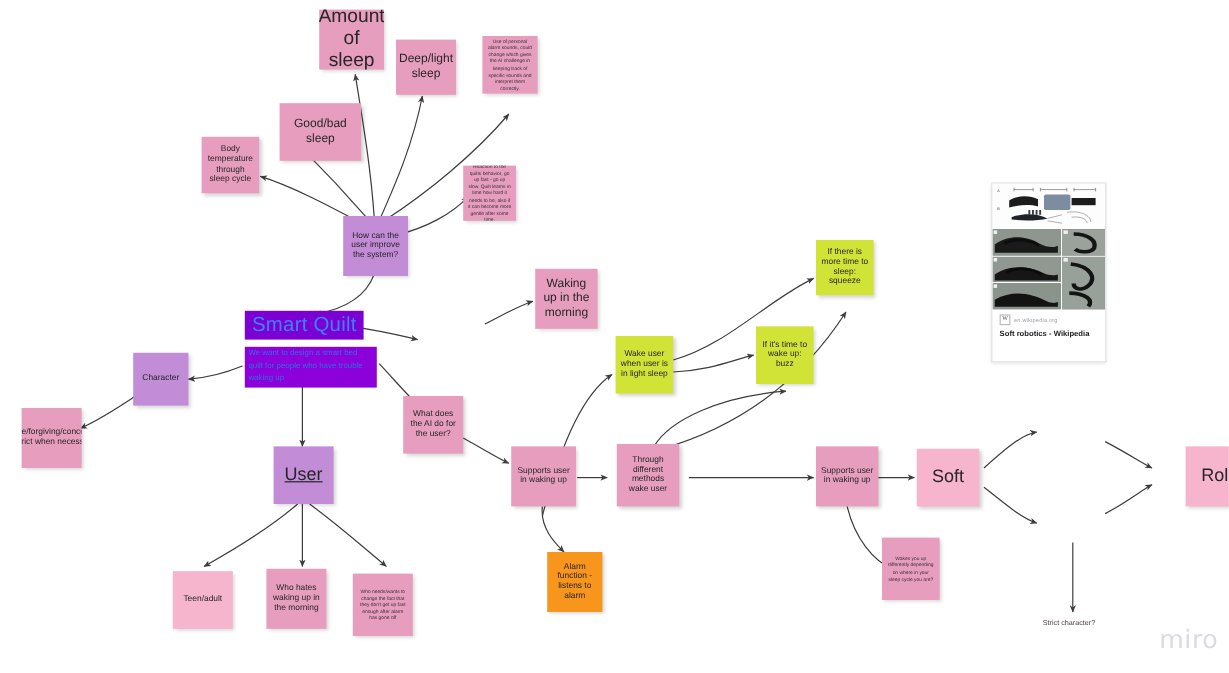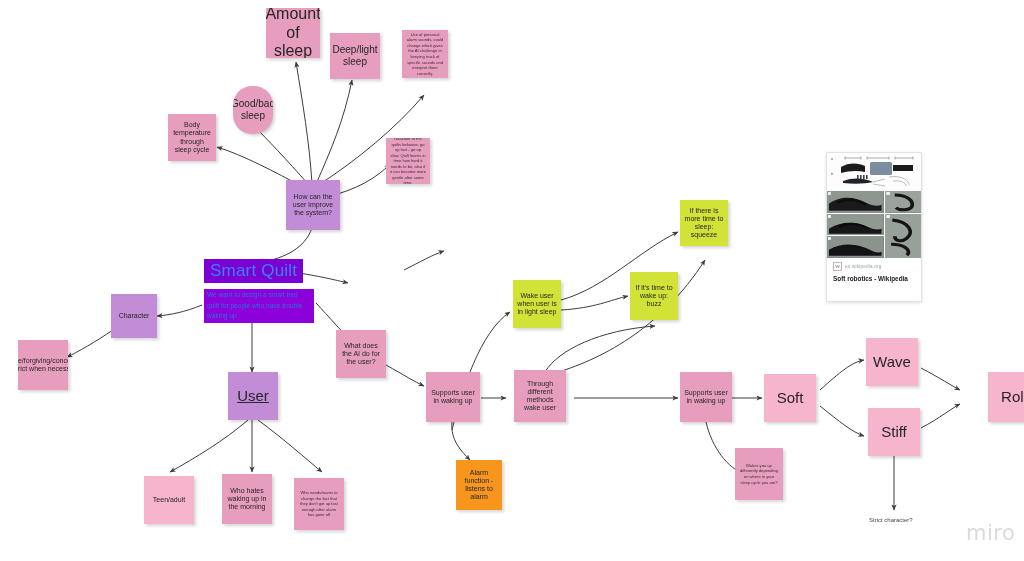--- a/index.html
+++ b/index.html
@@ -178,37 +178,40 @@
   </div>
 
   <div class="note pink md" style="left:330px;top:33px;width:50px;height:46px;">
     <span>Deep/light sleep</span>
   </div>
 
   <div class="note pink tiny" style="left:402px;top:30px;width:46px;height:48px;">
     <span>Use of personal alarm sounds, could change which gives the AI challenge in keeping track of specific sounds and interpret them correctly.</span>
   </div>
 
-  <div class="note pink md" style="left:233px;top:86px;width:40px;height:48px;border-radius:19px;">
+  <div class="note pink md" style="left:233px;top:86px;width:68px;height:48px;">
     <span>Good/bad sleep</span>
   </div>
 
   <div class="note pink sm" style="left:168px;top:114px;width:48px;height:47px;">
     <span>Body temperature through sleep cycle</span>
   </div>
 
   <div class="note pink tiny" style="left:386px;top:138px;width:44px;height:46px;">
     <span>Reaction to the quilts behavior, go up fast - go up slow. Quilt learns in time how hard it needs to be, also if it can become more gentle after some time.</span>
   </div>
 
   <div class="note purple sm" style="left:286px;top:180px;width:54px;height:50px;">
     <span>How can the user improve the system?</span>
   </div>
 
 
+  <div class="note pink md" style="left:446px;top:224px;width:52px;height:50px;">
+    <span>Waking up in the morning</span>
+  </div>
 
   <div class="note purple sm" style="left:111px;top:294px;width:46px;height:44px;">
     <span>Character</span>
   </div>
 
   <div class="note pink sm" style="left:18px;top:340px;width:50px;height:50px;">
     <span>Gentle/forgiving/concerned + strict when necessary</span>
   </div>
 
   <div class="note pink sm" style="left:336px;top:330px;width:50px;height:48px;">
@@ -260,27 +263,21 @@
   </div>
 
   <div class="note pink tiny" style="left:735px;top:448px;width:48px;height:52px;">
     <span>Wakes you up differently depending on where in your sleep cycle you are?</span>
   </div>
 
   <div class="note pink-lite xl" style="left:764px;top:374px;width:52px;height:48px;">
     <span>Soft</span>
   </div>
 
-  <div class="note pink-lite xl" style="left:866px;top:338px;width:52px;height:48px;">
-    <span>Wave</span>
-  </div>
-
-  <div class="note pink-lite xl" style="left:868px;top:408px;width:52px;height:48px;">
-    <span>Stiff</span>
-  </div>
+
 
   <div class="note pink-lite xl" style="left:962px;top:372px;width:52px;height:50px;margin-left:26px;">
     <span>Roll</span>
   </div>
 
   <div class="title-hl" style="left:204px;top:259px;">Smart Quilt</div>
 
   <div class="desc-hl" style="left:204px;top:289px;">We want to design a smart bed quilt for people who have trouble waking up</div>
 
   <div class="plain-text" style="left:869px;top:517px;">Strict character?</div>

